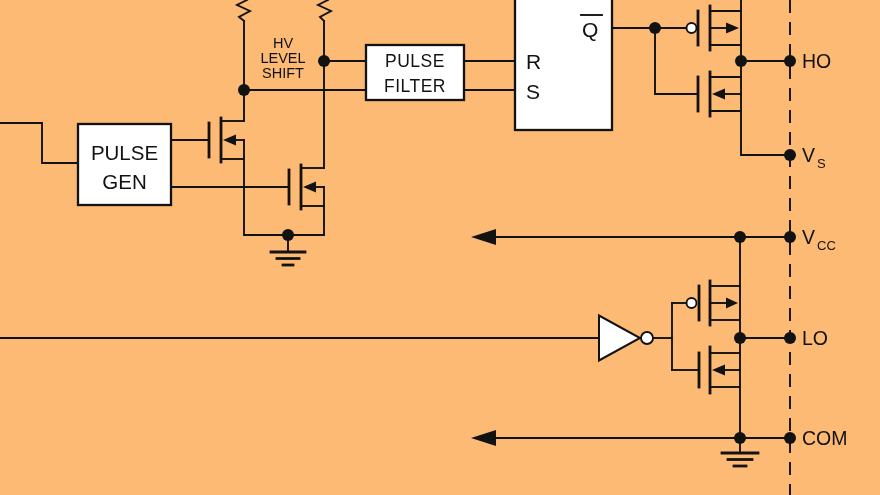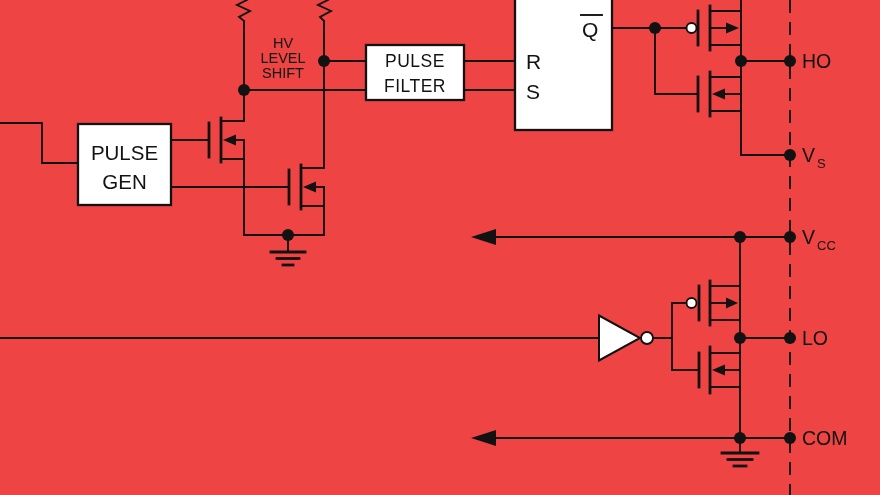--- a/index.html
+++ b/index.html
@@ -1,16 +1,16 @@
 <!DOCTYPE html>
 <html><head>
 <meta charset="utf-8">
 <style>
   html,body{margin:0;padding:0;background:#ffffff;}
-  .stage{width:880px;height:495px;position:relative;background:#ef4444;overflow:hidden;}
+  .stage{width:880px;height:495px;position:relative;background:#fdba74;overflow:hidden;}
   svg{display:block;}
   .wire{stroke:#121212;stroke-width:1.9;fill:none;stroke-linecap:square;}
   .thick{stroke-width:2.8;}
   .box{fill:#ffffff;stroke:#121212;stroke-width:2.3;}
   .dot{fill:#121212;stroke:none;}
   .bubble{fill:#ffffff;stroke:#121212;stroke-width:1.9;}
   .tri{fill:#121212;stroke:none;}
   .inv{fill:#ffffff;stroke:#121212;stroke-width:2;}
   .dash{stroke:#121212;stroke-width:1.9;fill:none;stroke-dasharray:13 9;}
   text{font-family:"Liberation Sans","DejaVu Sans",sans-serif;fill:#121212;}

